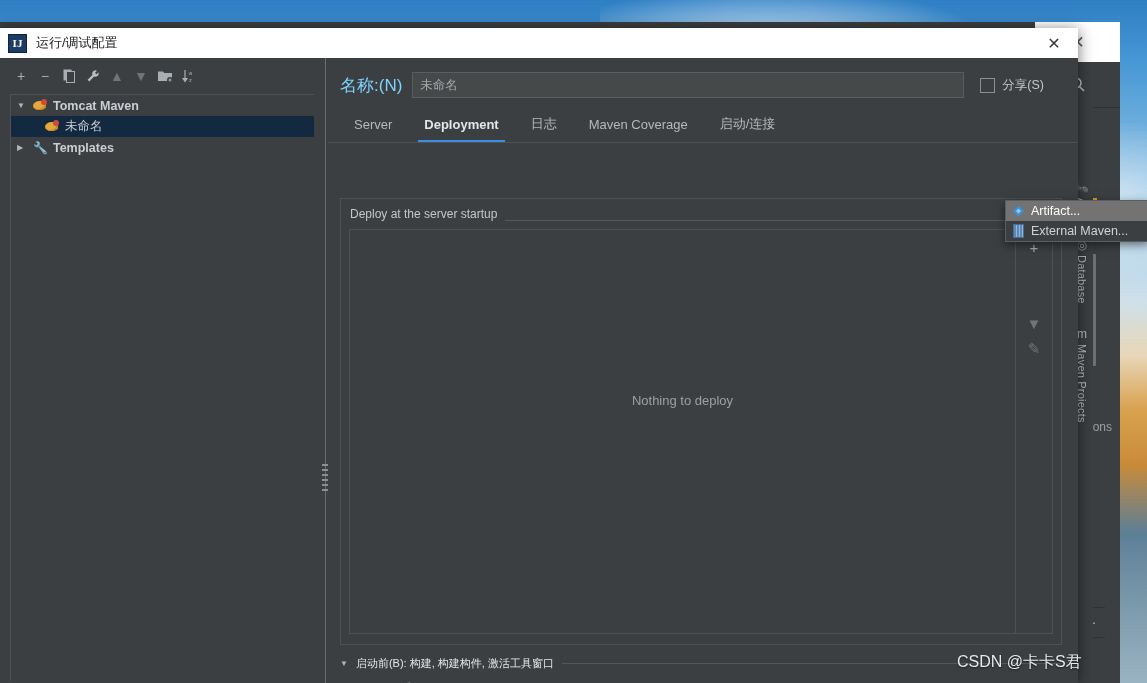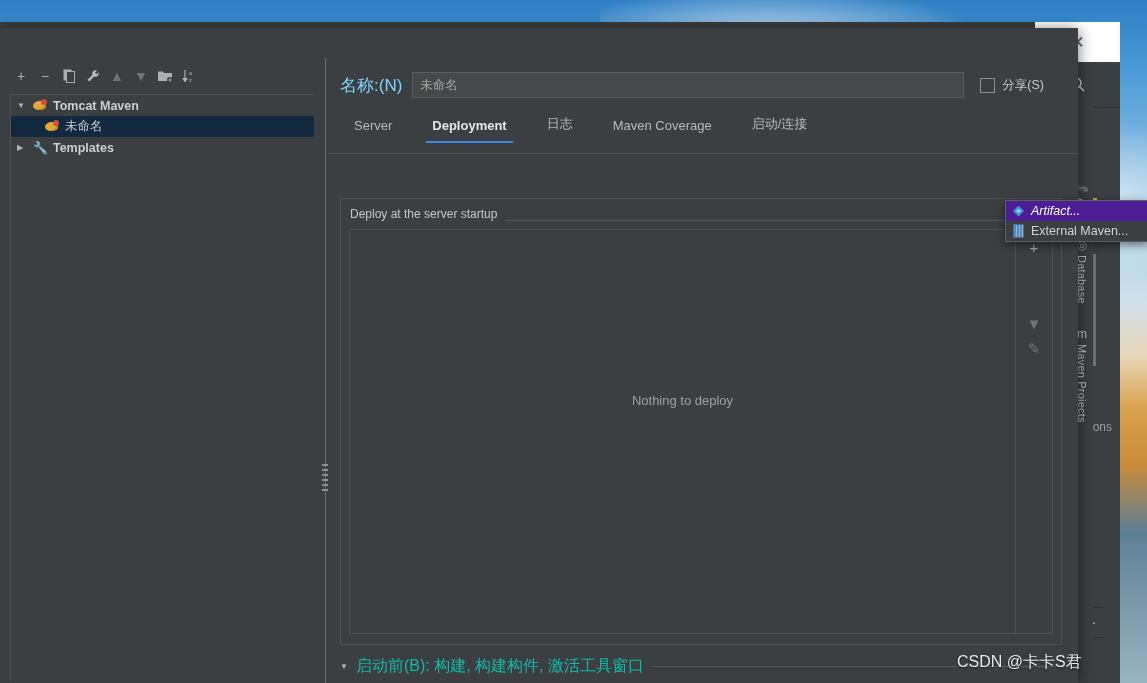--- a/index.html
+++ b/index.html
@@ -128,21 +128,21 @@
   #name-row{display:flex;align-items:center;padding:14px 14px 0 12px;gap:10px;}
   #name-label{font-size:17px;color:#7dd3fc;white-space:nowrap;}
   #name-input{
     flex:1;height:24px;background:#45494a;border:1px solid #5a5e60;
     color:#a4a9ad;font-size:12.5px;padding:0 7px;line-height:24px;
   }
   #share-wrap{display:flex;align-items:center;gap:7px;margin-left:6px;margin-right:20px;}
   #share-box{width:13px;height:13px;border:1px solid #8a8f92;background:#3c3f41;}
   #share-label{font-size:12.5px;color:#c2c7cb;white-space:nowrap;}
 
-  #tabs{display:flex;align-items:flex-end;gap:12px;padding:12px 0 11px 12px;border-bottom:1px solid #4e5254;}
+  #tabs{display:flex;align-items:center;gap:4px;padding:12px 0 0 12px;border-bottom:1px solid #4e5254;}
   .tab{
     padding:5px 14px 9px 14px;font-size:13px;color:#b4b9bd;position:relative;white-space:nowrap;
   }
   .tab.active{color:#e3e6e8;font-weight:bold;}
   .tab.active::after{
     content:"";position:absolute;left:8px;right:8px;bottom:-1px;height:2px;background:#3b8ee0;
   }
 
   #deploy-panel{
     position:absolute;left:12px;top:140px;right:16px;height:445px;
@@ -170,37 +170,37 @@
   .sbtn.dim{color:#70757a;}
   .sp{height:50px;}
 
   
   #popup{
     position:absolute;left:1005px;top:200px;width:142px;
     background:#3c3f41;border:1px solid #5a5e60;box-shadow:0 3px 9px rgba(0,0,0,.5);
     z-index:60;
   }
   .pitem{height:20px;display:flex;align-items:center;gap:7px;padding-left:7px;font-size:12.5px;color:#cfd3d6;}
-  .pitem.sel{background:#4c1d95;color:#ffffff;font-style:italic;}
+  .pitem.sel{background:#737373;color:#ffffff;}
   .diamond-ico{
     width:11px;height:11px;background:#3f92d2;
     clip-path:polygon(50% 0,100% 50%,50% 100%,0 50%);position:relative;flex:none;
   }
   .diamond-ico::after{content:"";position:absolute;left:3px;top:3px;width:5px;height:5px;background:#8fcaf0;clip-path:polygon(50% 0,100% 50%,50% 100%,0 50%);}
   .src-ico{
     width:9px;height:12px;flex:none;
     background:repeating-linear-gradient(90deg,#5f88b8 0 2px,#8fb6dd 2px 3px);
     border:1px solid #4a6d95;
   }
 
   
   #before{position:absolute;left:12px;top:598px;right:16px;bottom:0;}
   #before-head{display:flex;align-items:center;gap:8px;}
   #before-tri{font-size:8px;color:#b0b5b9;}
-  #before-text{font-size:16px;color:#14b8a6;white-space:nowrap;}
+  #before-text{font-size:11px;color:#e5e5e5;white-space:nowrap;}
   #before-line{flex:1;height:1px;background:#55595b;}
   #before-toolbar{display:flex;align-items:center;gap:4px;padding:6px 0 4px 8px;}
 
   
   #watermark{
     position:absolute;left:957px;top:652px;font-size:16px;color:#e6e9ec;
     text-shadow:0 1px 2px rgba(0,0,0,.6);white-space:nowrap;z-index:80;text-align:right;
   }
 </style>
 </head>
@@ -245,20 +245,25 @@
     </div>
     <div class="vtab">
       <span class="vicon">m</span>
       <span>Maven Projects</span>
     </div>
   </div>
 </div>
 
 <div id="dialog">
 
+  <div id="dlg-titlebar">
+    <div id="dlg-icon">IJ</div>
+    <div id="dlg-title">运行/调试配置</div>
+    <div id="dlg-close">✕</div>
+  </div>
 
   <div id="dlg-body">
 
     <div id="left-pane">
       <div id="left-toolbar">
         <div class="tbtn">+</div>
         <div class="tbtn">−</div>
         <div class="tbtn">
           <svg width="13" height="14" viewBox="0 0 13 14">
             <rect x="0.5" y="0.5" width="8" height="11" fill="#a9aeb2"></rect>

